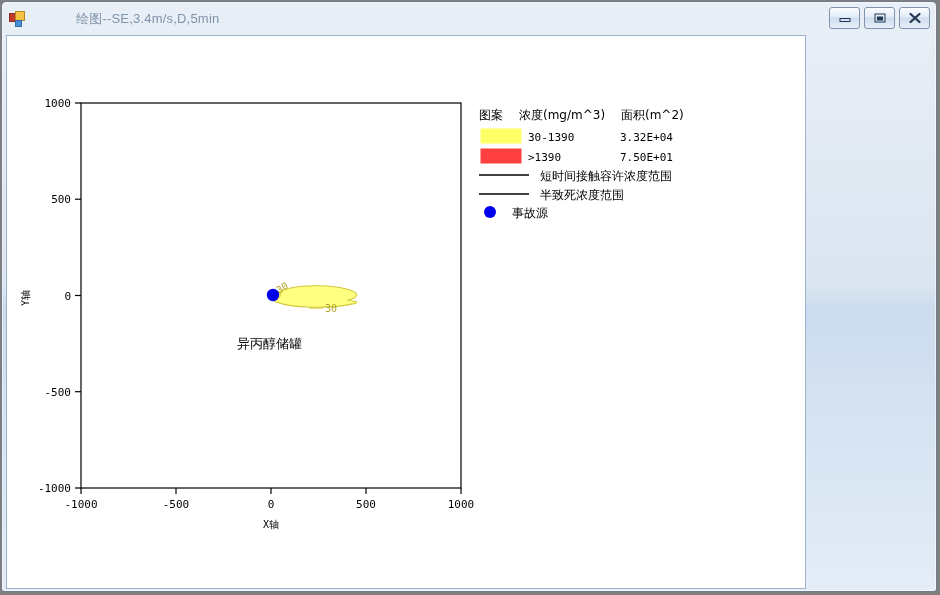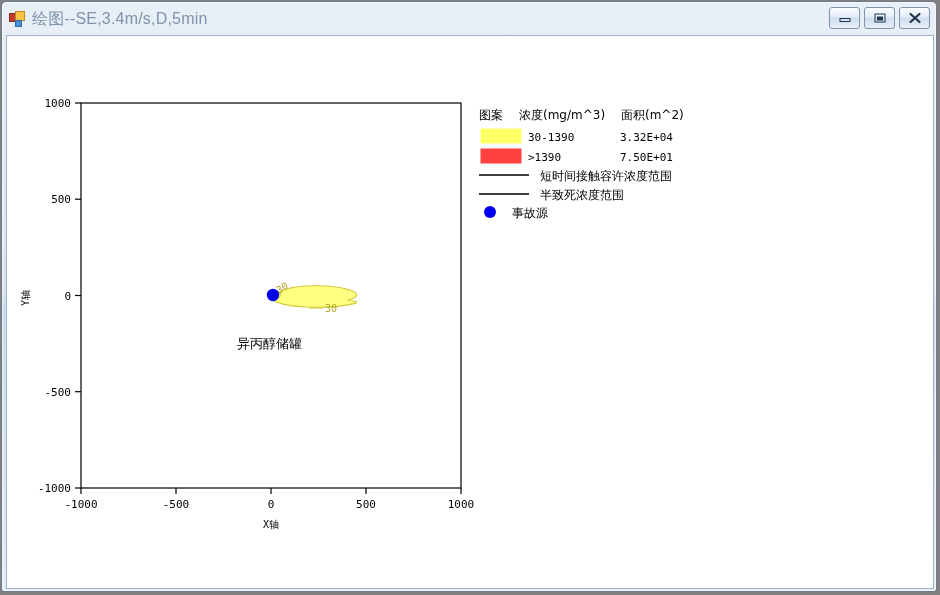--- a/index.html
+++ b/index.html
@@ -46,24 +46,25 @@
   .app-icon i {
     position: absolute;
     display: block;
     border: 1px solid #8a5a2b;
     box-sizing: border-box;
   }
   .app-icon .sq-red   { left: 0;  top: 2px;  width: 7px;  height: 9px;  background: #c0392b; border-color: #8c2d22; }
   .app-icon .sq-yellow{ left: 6px; top: 0;   width: 10px; height: 10px; background: #f5c243; border-color: #b68a20; }
   .app-icon .sq-blue  { left: 6px; top: 9px; width: 7px;  height: 7px;  background: #4a8fd4; border-color: #2f6ba8; }
   .title-text {
-    font-size: 16px;
+    font-size: 13px;
     color: #7f93ab;
     letter-spacing: 0.2px;
     white-space: nowrap;
+    margin-left: 44px;
   }
   .win-buttons {
     position: absolute;
     right: 6px; top: 5px;
     display: flex;
     gap: 4px;
   }
   .win-btn {
     width: 29px;
     height: 20px;
@@ -72,21 +73,21 @@
     background: linear-gradient(to bottom, #fbfdff 0%, #e3ecf7 45%, #cfdcef 50%, #e7f0fa 100%);
     position: relative;
     cursor: default;
   }
   .win-btn svg { position: absolute; left: 50%; top: 50%; transform: translate(-50%, -50%); }
   
   .client-area {
     position: absolute;
     left: 4px;
     top: 33px;
-    width: 928px;
+    width: 800px;
     height: 554px;
     background: #ffffff;
     border: 1px solid #9db3cd;
     box-sizing: border-box;
     overflow: hidden;
   }
   .plot-svg {
     position: absolute;
     left: 0; top: 0;
   }

